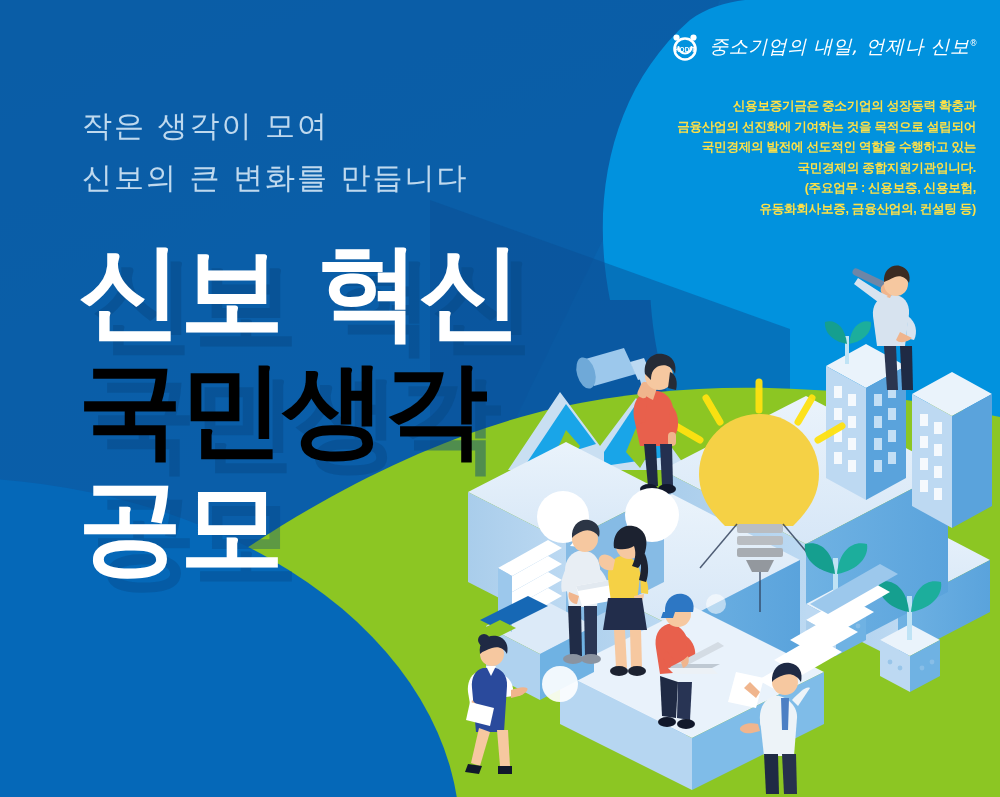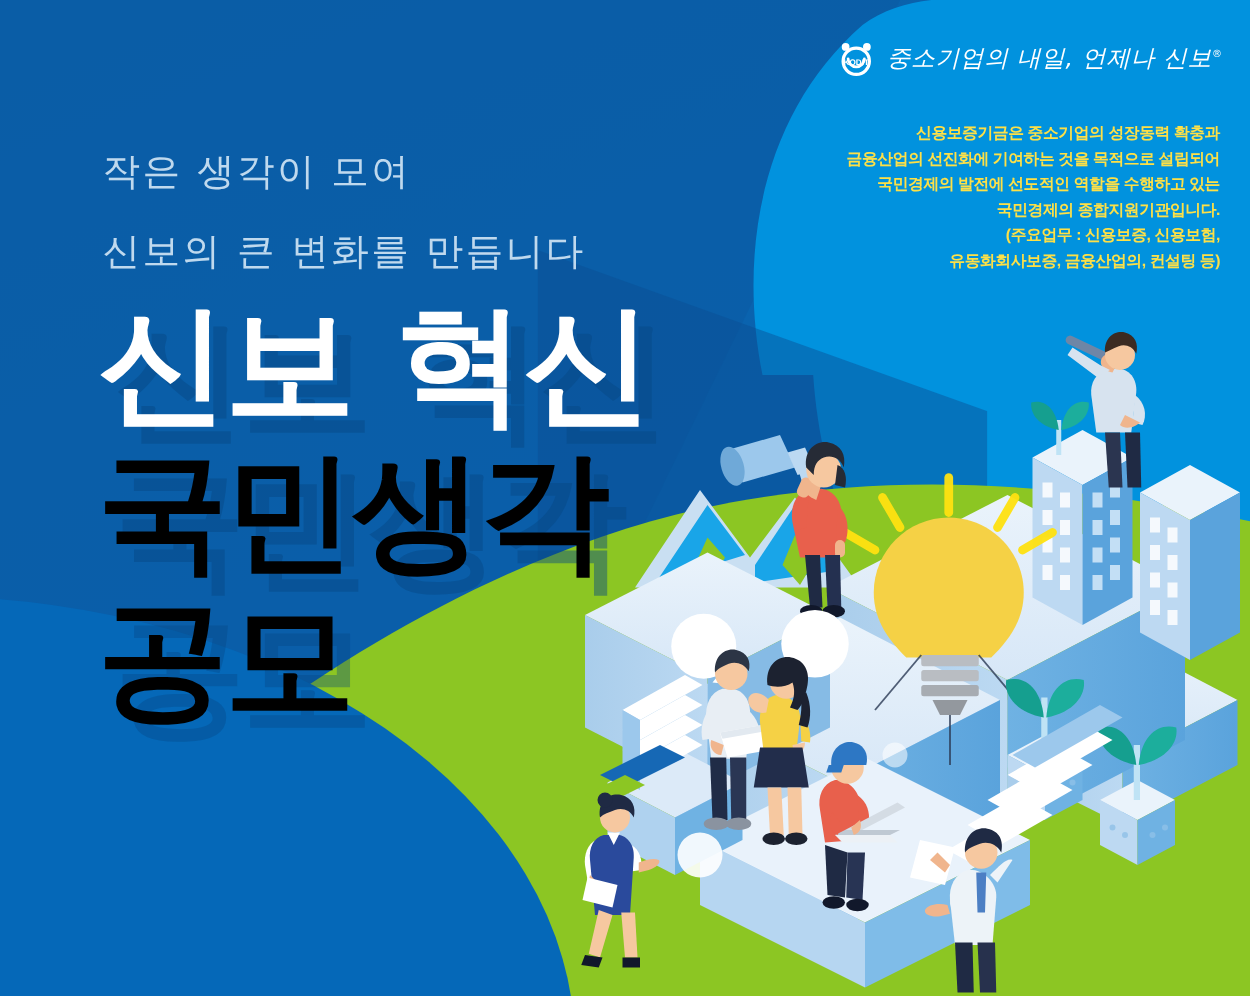--- a/index.html
+++ b/index.html
@@ -83,35 +83,35 @@
   
   .tagline{
     position:absolute;top:100px;left:82px;
     color:#CFE4F5;
     font-size:30px;line-height:52px;
     letter-spacing:2px;
     font-weight:300;
     font-family:"DejaVu Sans","Liberation Sans",sans-serif;
     opacity:.92;
   }
-  .tagline span{display:block;white-space:nowrap;margin-top:12px;}
+  .tagline span{display:block;white-space:nowrap;}
 
   .headline{
     position:absolute;top:232px;left:78px;
     font-weight:900;
     font-family:"DejaVu Sans","Liberation Sans",sans-serif;
     letter-spacing:-2px;
   }
   .headline .line{
     display:block;white-space:nowrap;
     font-size:104px;line-height:118px;
   }
   .l1{color:#FFFFFF;text-shadow:14px 14px 0 rgba(6,70,130,.45);}
   .l2{color:#000000;text-shadow:14px 14px 0 rgba(6,70,130,.45);}
-  .l3{color:#000000;text-shadow:14px 14px 0 rgba(6,70,130,.35);}
+  .l3{color:#ffffff;text-shadow:14px 14px 0 rgba(6,70,130,.35);font-family:Liberation Serif, serif;}
 
   
   .illus{position:absolute;inset:0;pointer-events:none;}
   .illus svg{position:absolute;inset:0;}
 </style>
 </head>
 <body>
 
 <div class="poster">
 

